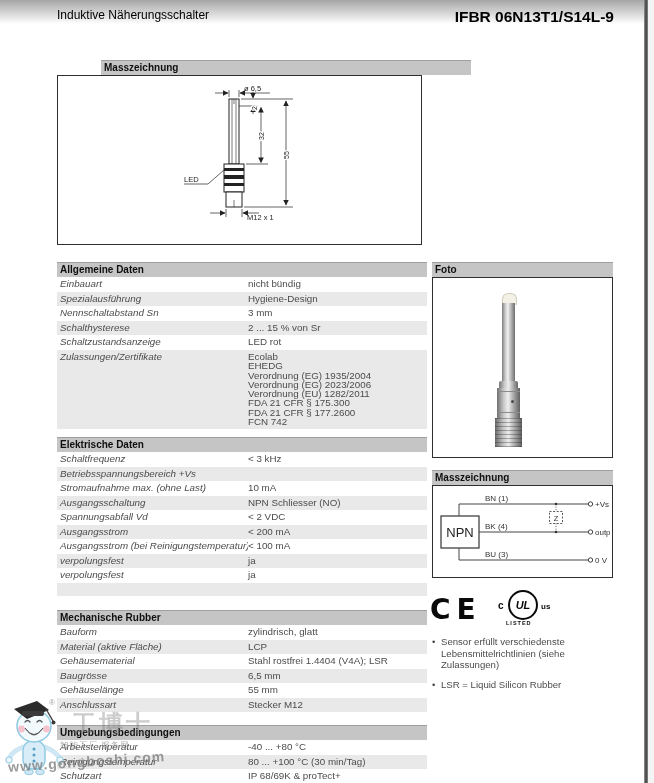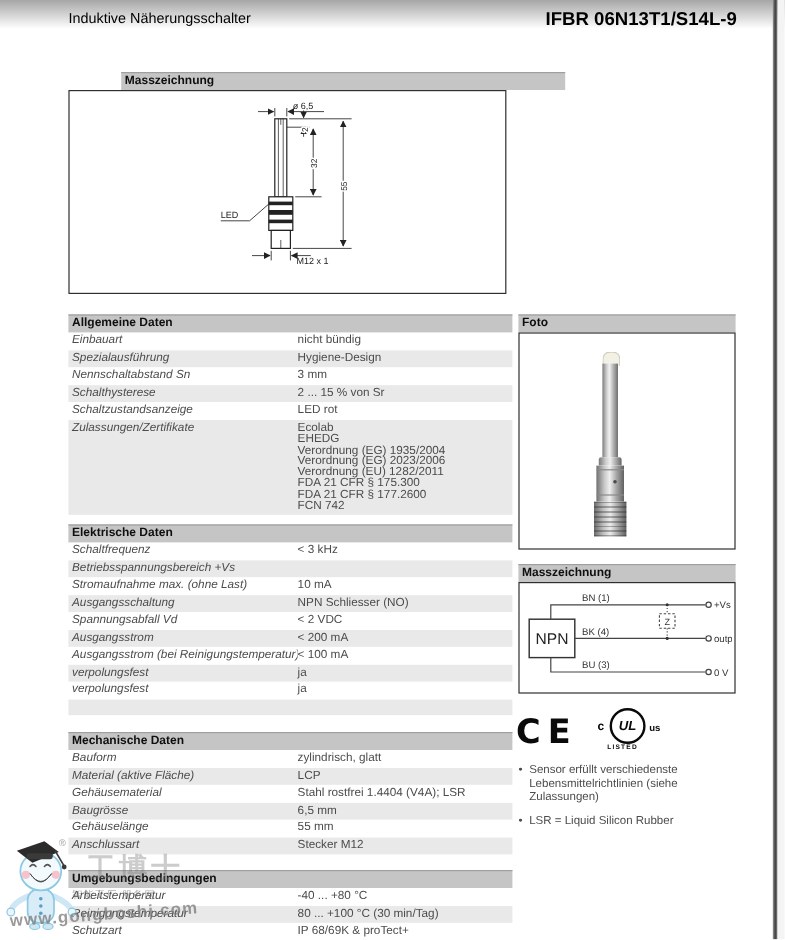--- a/index.html
+++ b/index.html
@@ -205,21 +205,21 @@
         <div class="tvalue">ja</div>
       </div>
     <div class="trow">
         <div class="tlabel">verpolungsfest</div>
         <div class="tvalue">ja</div>
       </div>
     <div class="trow gray filler"></div>
   </div>
 
   <div class="lcol-sec" style="top:610px;">
-    <div class="shead">Mechanische Daten</div>
+    <div class="shead">Mechanische Rubber</div>
     <div class="trow">
         <div class="tlabel">Bauform</div>
         <div class="tvalue">zylindrisch, glatt</div>
       </div>
     <div class="trow gray">
         <div class="tlabel">Material (aktive Fläche)</div>
         <div class="tvalue">LCP</div>
       </div>
     <div class="trow">
         <div class="tlabel">Gehäusematerial</div>

